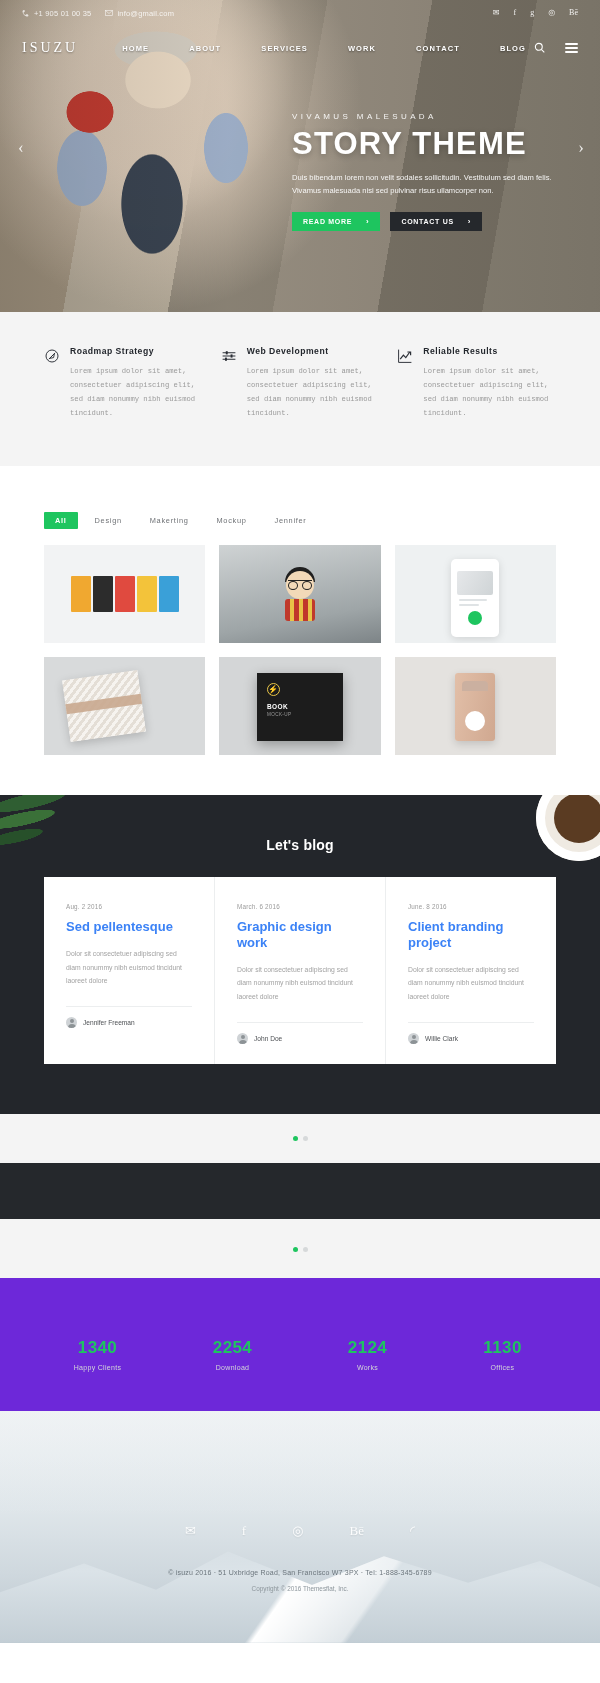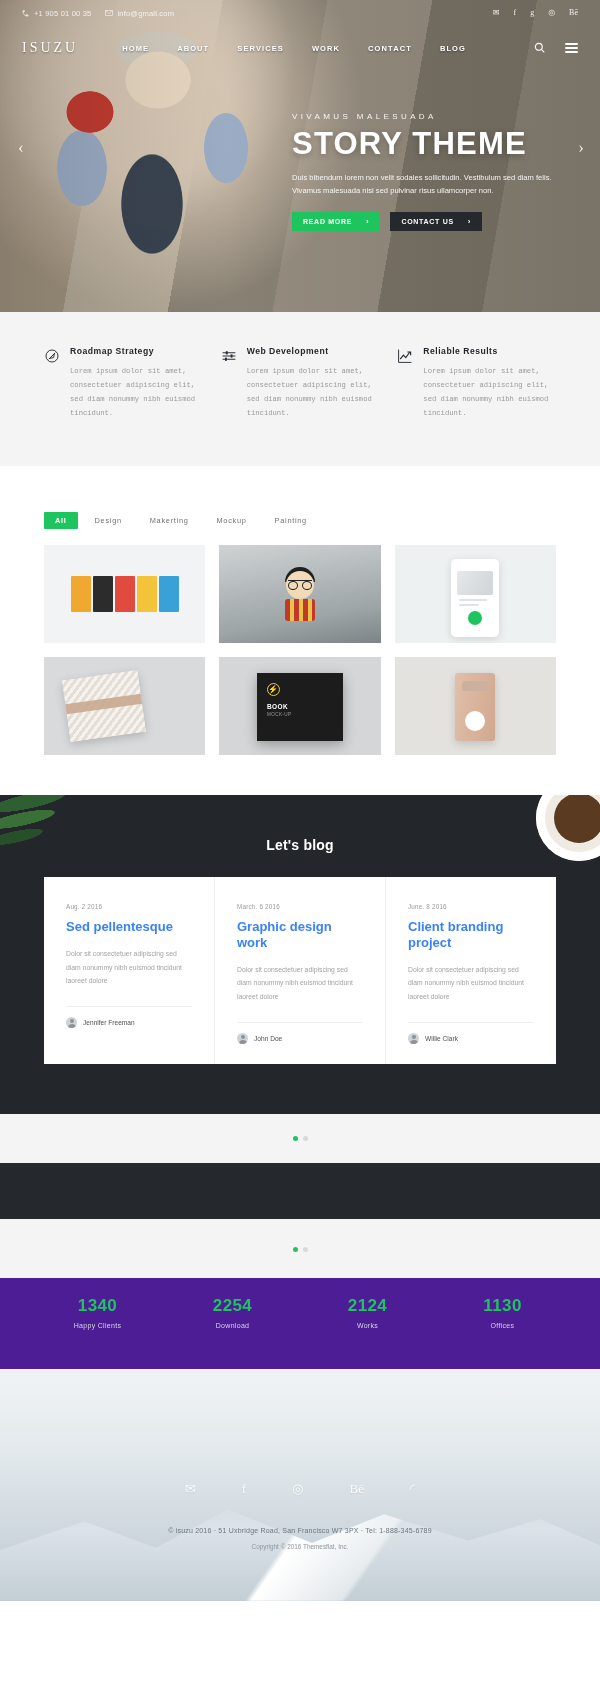--- a/index.html
+++ b/index.html
@@ -65,21 +65,21 @@
   .navbar {
     position: absolute; top: 26px; left: 0; right: 0; height: 44px;
     display: flex; align-items: center; padding: 0 22px; z-index: 6;
   }
   .brand {
     font-family: "Liberation Serif", serif;
     font-size: 14px; letter-spacing: 3px; color: #fff;
     text-shadow: 0 1px 2px rgba(0,0,0,.35);
   }
   .nav-links {
-    display: flex; gap: 28px; margin-left: 44px; 
+    display: flex; gap: 40px; margin-left: 44px; 
   }
   .nav-link {
     font-size: 7.5px; letter-spacing: 1.1px; color: #fff; font-weight: bold;
     text-transform: uppercase; text-shadow: 0 1px 2px rgba(0,0,0,.4);
     cursor: pointer;
   }
   .nav-right { margin-left: auto; display: flex; gap: 20px; align-items: center; }
   .nav-icon { color: #fff; font-size: 10px; cursor: pointer; text-shadow: 0 1px 2px rgba(0,0,0,.4); }
   .burger { width: 13px; }
   .burger span { display: block; height: 1.6px; background: #fff; margin: 2.6px 0; border-radius: 1px; }
@@ -206,21 +206,21 @@
   .dot { width: 5px; height: 5px; border-radius: 50%; background: #d6d9da; cursor: pointer; }
   .dot.active { background: #1ec55f; }
   .dots-band { background: #f4f4f4; padding: 22px 0; }
 
   
   .dark-band { background: #25282c; height: 56px; }
   .light-band { background: #f4f4f4; padding: 28px 0 26px; }
 
   
   .counters {
-    background: #4c1d95; padding: 18px 30px 40px; display: flex;
+    background: #6d28d9; padding: 60px 30px 40px; display: flex;
   }
   .counter { flex: 1; text-align: center; }
   .cnum { font-size: 17px; font-weight: bold; color: #1ec55f; letter-spacing: .4px; margin-bottom: 6px; }
   .clabel { font-size: 7px; color: #d4d6d8; letter-spacing: .3px; }
 
   
   .footer {
     position: relative; height: 232px; overflow: hidden;
     background: linear-gradient(180deg,#e9eef1 0%, #dfe6ea 42%, #cfd8de 70%, #b9c5cd 100%);
   }
@@ -364,21 +364,21 @@
       </div>
     </div>
   </section>
 
   <section class="portfolio">
     <div class="filters">
       <span class="filter active">All</span>
       <span class="filter">Design</span>
       <span class="filter">Makerting</span>
       <span class="filter">Mockup</span>
-      <span class="filter">Painting</span>
+      <span class="filter">Jennifer</span>
     </div>
     <div class="grid">
       <div class="tile tile-cards">
         <div class="tc" style="background:#f0a830"></div>
         <div class="tc" style="background:#2c2c2c"></div>
         <div class="tc" style="background:#e04a3f"></div>
         <div class="tc" style="background:#f3c33a"></div>
         <div class="tc" style="background:#3aa0d8"></div>
       </div>
       <div class="tile tile-wizard">

